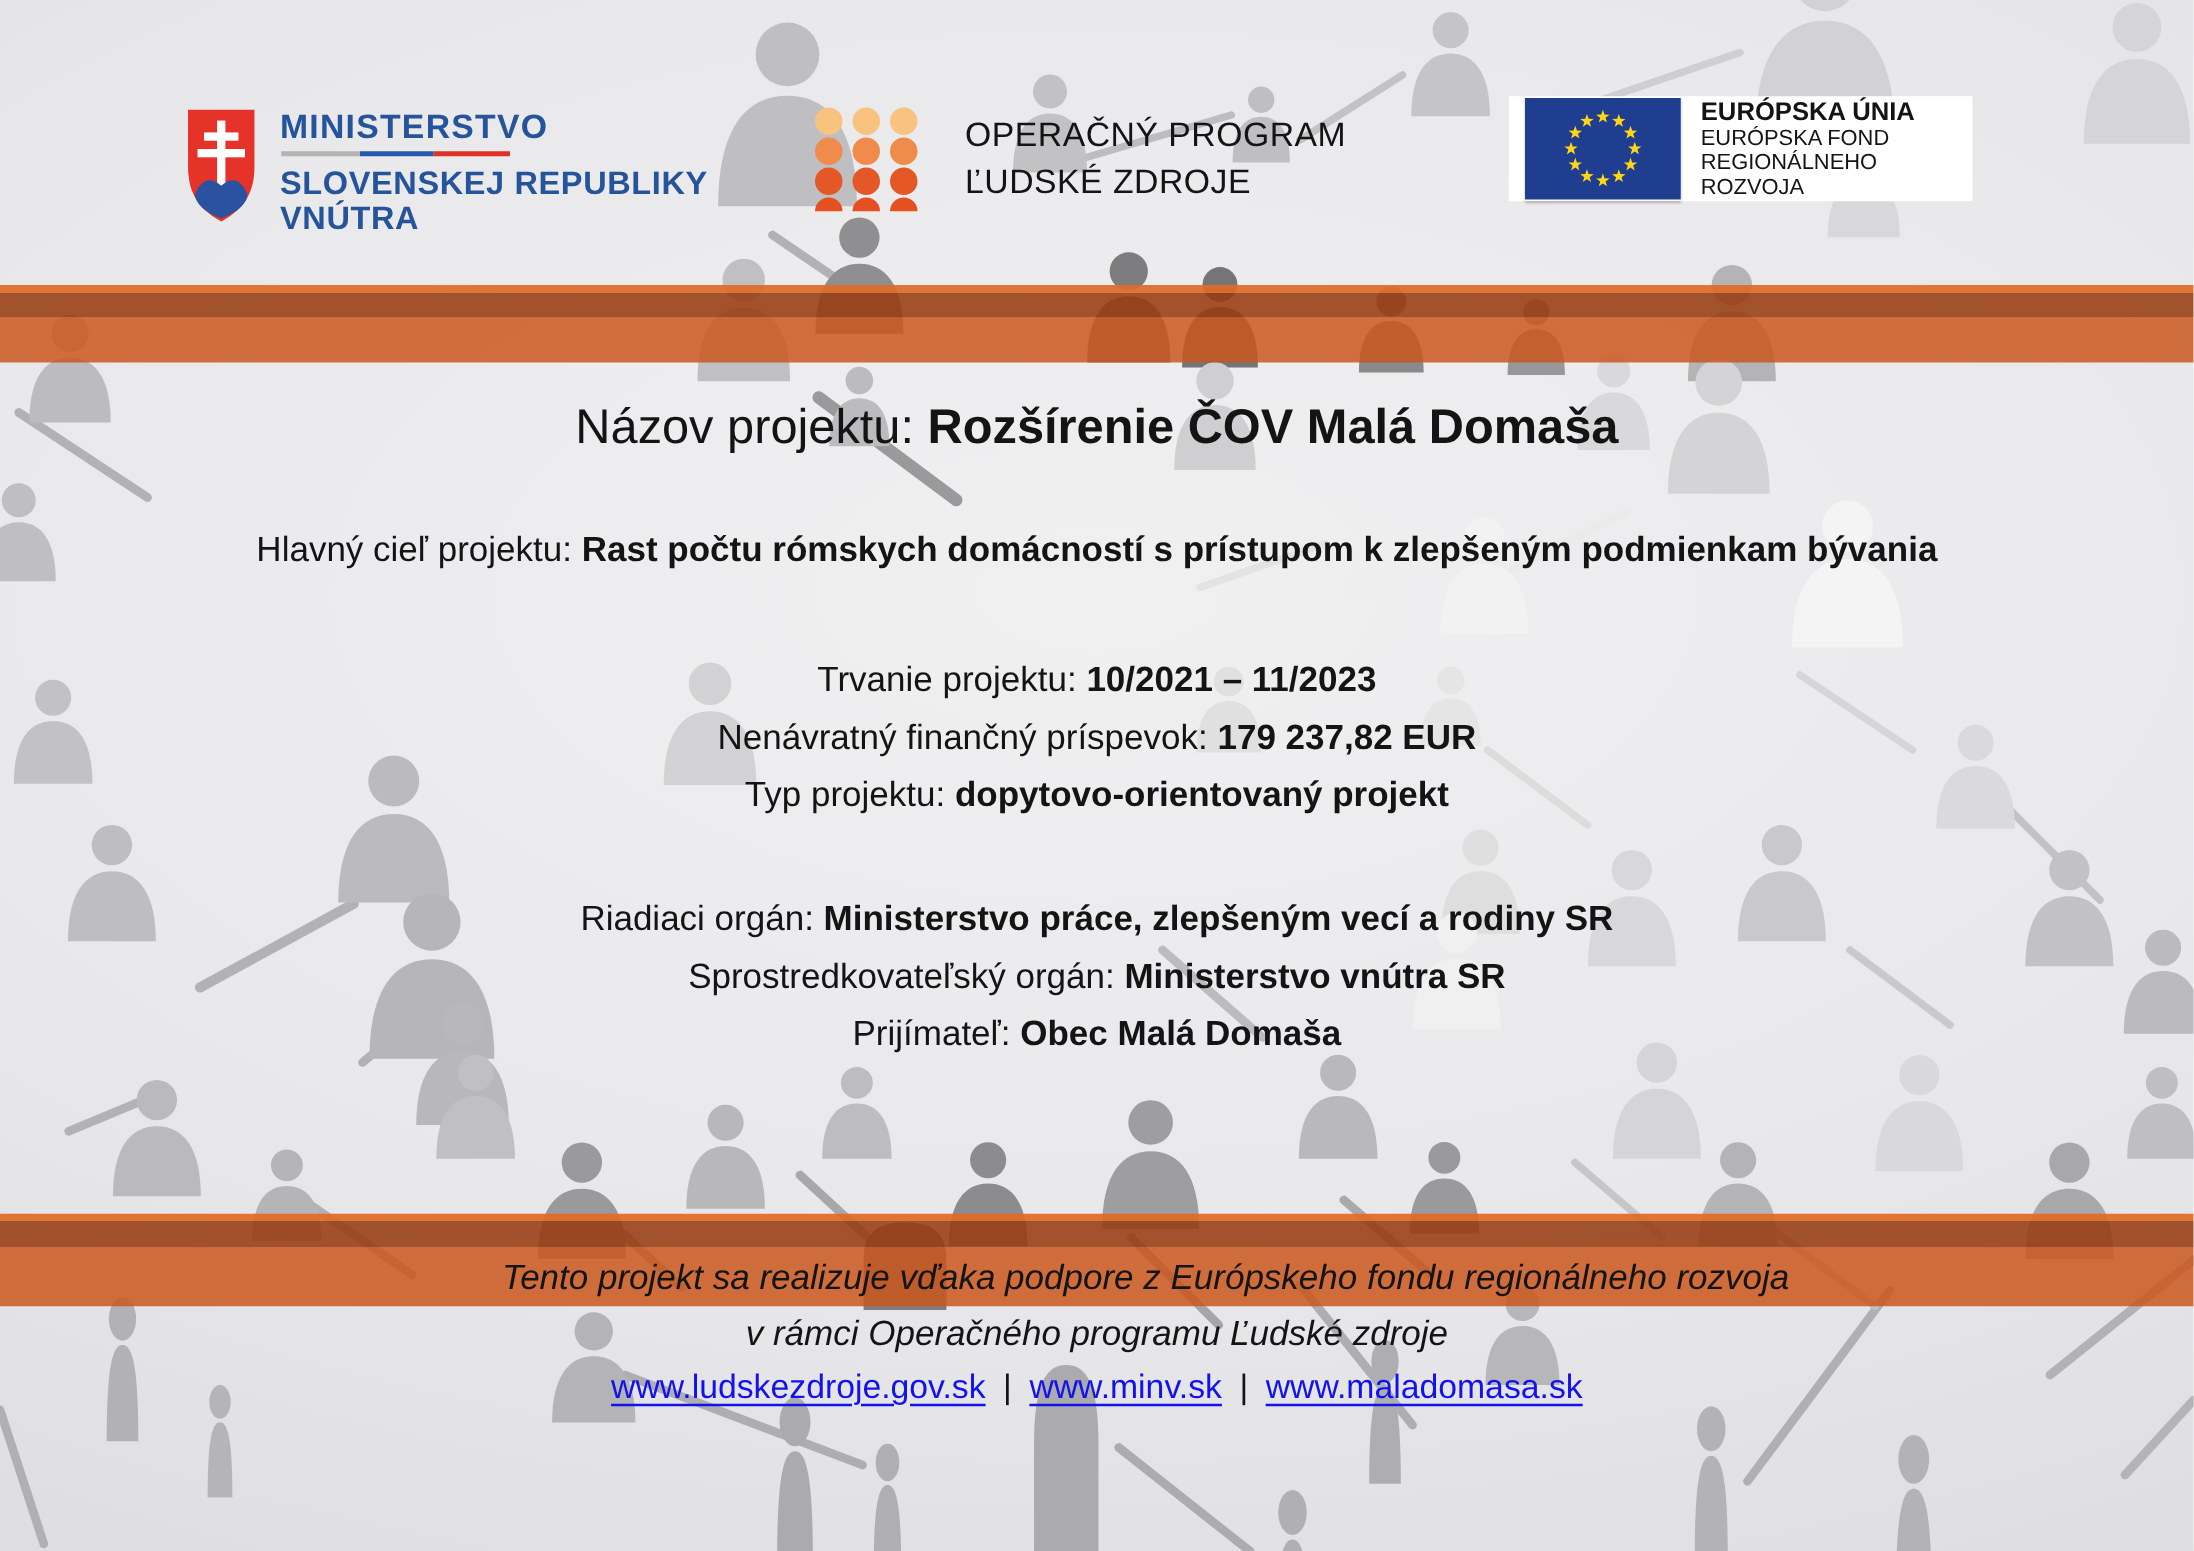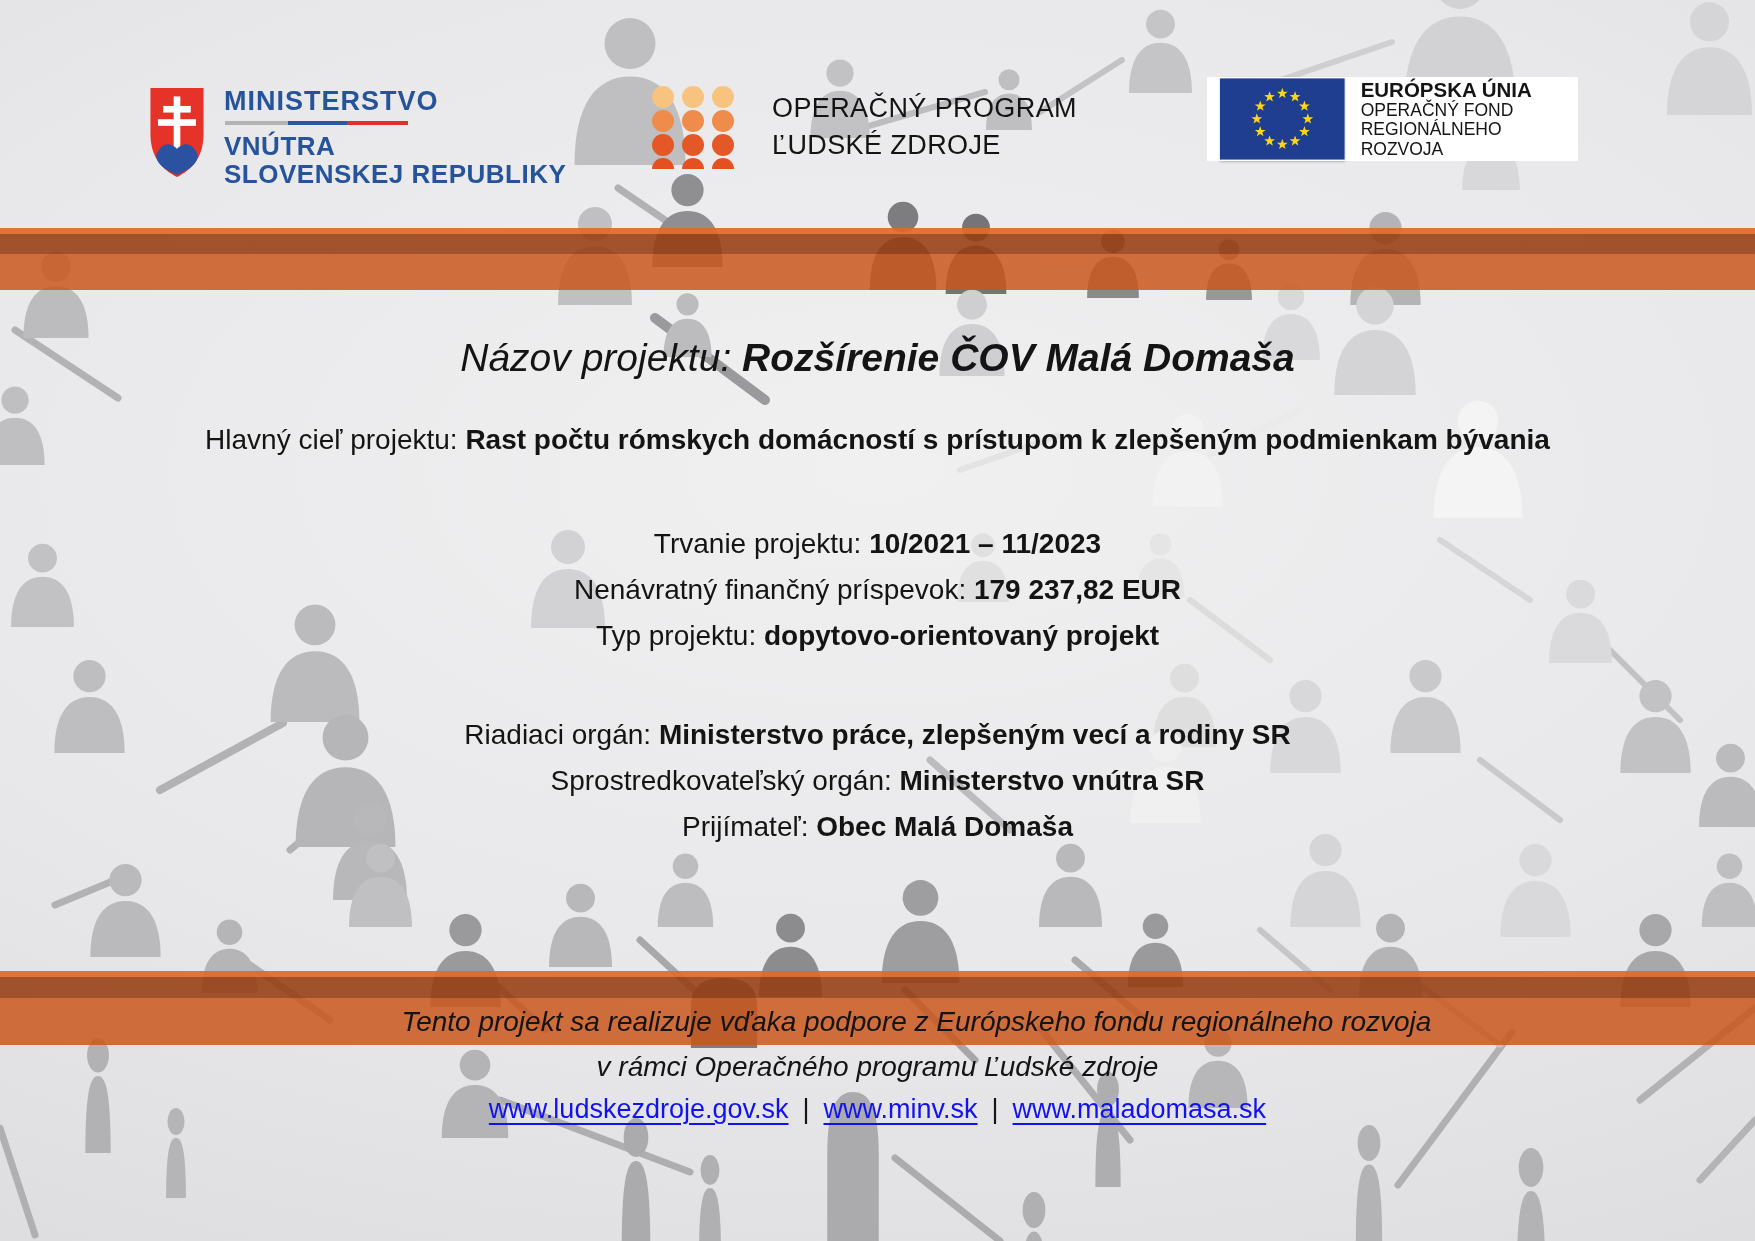--- a/index.html
+++ b/index.html
@@ -51,21 +51,21 @@
   
   .eubox { position:absolute; left:1207px; top:77px; width:371px; height:84px; background:#ffffff; display:flex; align-items:center; }
   .euflag { margin-left:13px; width:131px; height:84px; box-shadow:0 1px 2px rgba(0,0,0,.25); }
   .eutext { margin-left:16px; color:#141414; }
   .eu1 { font-size:20.5px; font-weight:700; line-height:22px; }
   .eu2 { font-size:17.5px; line-height:19.5px; }
 
   
   .textline { position:absolute; left:0; width:100%; text-align:center; color:#141414; font-size:28px; z-index:3; }
   strong { font-weight:700; }
-  .title  { top:336px; font-size:39px;font-style:italic; }
+  .title  { top:320px; font-size:39px; }
   .goal   { top:424px; }
   .details{ top:521px; line-height:46px; }
   .parties{ top:712px; line-height:46px; }
   .f1 { top:1006px; font-style:italic; font-weight:500;padding-left:39px; }
   .f2 { top:1051px; font-style:italic; font-weight:500; }
   .flinks { top:1094px; font-size:27px; }
   .flinks a { color:#1212ee; text-decoration:underline; text-decoration-thickness:2px; text-underline-offset:5px;margin-top:12px; }
   .sep { color:#141414; margin:0 14px; }
 </style>
 </head>
@@ -207,22 +207,22 @@
       <rect x="10" y="35" width="40" height="7" fill="#ffffff"></rect>
       <path d="M8,73 C13,60 22,58 30,66 C38,58 47,60 52,73 C52,82 42,89 30,93.5 C18,89 8,82 8,73 Z" fill="#2b52a0"></path>
     </svg>
     <div class="mtext">
       <div class="m1">MINISTERSTVO</div>
       <div class="mline">
         <span class="seg seg-g"></span>
           <span class="seg seg-b"></span>
           <span class="seg seg-r"></span>
       </div>
+      <div class="m2">SLOVENSKEJ REPUBLIKY</div>
       <div class="m2">VNÚTRA</div>
-      <div class="m2">SLOVENSKEJ REPUBLIKY</div>
     </div>
   </div>
 
   <div class="oplogo">
     <div class="dots">
       <span class="dot dr1"></span>
         <span class="dot dr1"></span>
         <span class="dot dr1"></span>
       <span class="dot dr2"></span>
         <span class="dot dr2"></span>
@@ -254,21 +254,21 @@
       <use href="#star" transform="translate(79.5,66.4)"></use>
       <use href="#star" transform="translate(66,70)"></use>
       <use href="#star" transform="translate(52.5,66.4)"></use>
       <use href="#star" transform="translate(42.6,56.5)"></use>
       <use href="#star" transform="translate(39,43)"></use>
       <use href="#star" transform="translate(42.6,29.5)"></use>
       <use href="#star" transform="translate(52.5,19.6)"></use>
     </svg>
     <div class="eutext">
       <div class="eu1">EURÓPSKA ÚNIA</div>
-      <div class="eu2">OPERAČNÝ FOND</div>
+      <div class="eu2">EURÓPSKA FOND</div>
       <div class="eu2">REGIONÁLNEHO ROZVOJA</div>
     </div>
   </div>
 
   <div class="textline title">
     <span>Názov projektu: </span><strong>Rozšírenie ČOV Malá Domaša</strong>
   </div>
 
   <div class="textline goal">
     <span>Hlavný cieľ projektu: </span><strong>Rast počtu rómskych domácností s prístupom k zlepšeným podmienkam bývania</strong>

